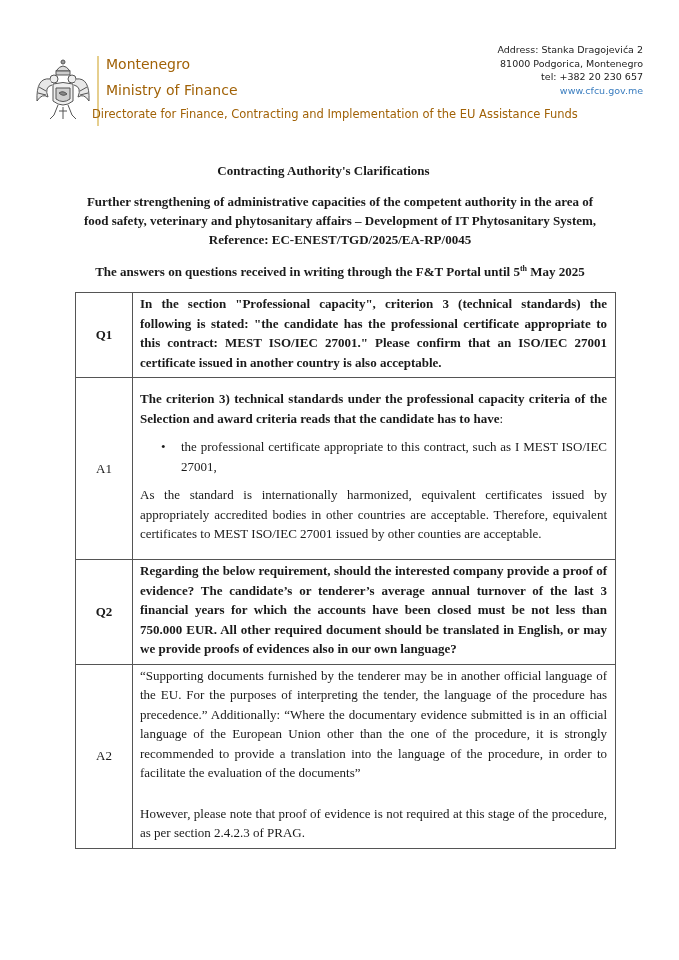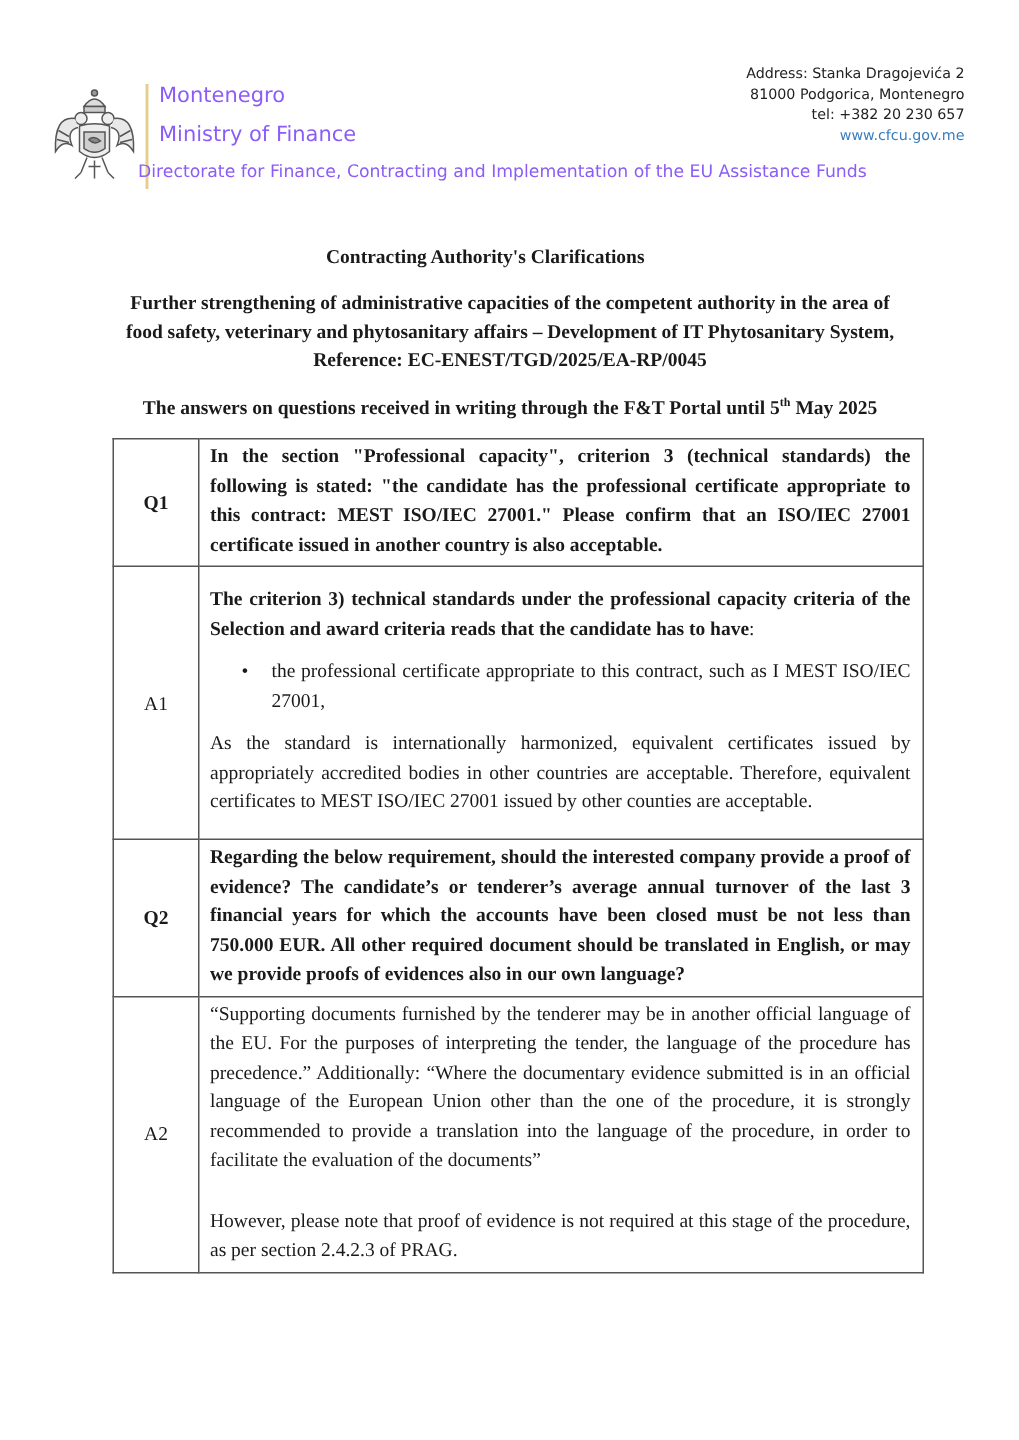--- a/index.html
+++ b/index.html
@@ -2,21 +2,21 @@
 <html><head>
 <meta charset="utf-8">
 <style>
   html, body { margin: 0; padding: 0; background: #ffffff; }
   body { width: 679px; height: 960px; position: relative; overflow: hidden; color: #1a1a1a; }
   .page { position: absolute; left: 0; top: 0; width: 679px; height: 960px; }
 
   
   .crest { position: absolute; left: 34px; top: 57px; width: 58px; height: 66px; }
   .gold-rule { position: absolute; left: 97px; top: 56px; width: 2px; height: 70px; background: #e6cf8e; }
-  .org { font-family: "DejaVu Sans", sans-serif; color: #8b5cf6; position: absolute; white-space: nowrap; }
+  .org { font-family: "DejaVu Sans", sans-serif; color: #a16207; position: absolute; white-space: nowrap; }
   .org-country { left: 106px; top: 56px; font-size: 14px; }
   .org-ministry { left: 106px; top: 82px; font-size: 14px; }
   .org-directorate { left: 92px; top: 107px; font-size: 11.5px; }
   .address { position: absolute; right: 36px; top: 43px; text-align: right; font-family: "DejaVu Sans", sans-serif; font-size: 9.5px; line-height: 13.5px; color: #222; }
   .address .web { color: #3a7dbf; }
 
   
   .serif { font-family: "Liberation Serif", serif; }
   .title { position: absolute; left: 0; width: 647px; top: 163px; text-align: center; font-weight: bold; font-size: 13px; }
   .subtitle { position: absolute; left: 80px; width: 520px; top: 192px; text-align: center; font-weight: bold; font-size: 13px; line-height: 19px; }

